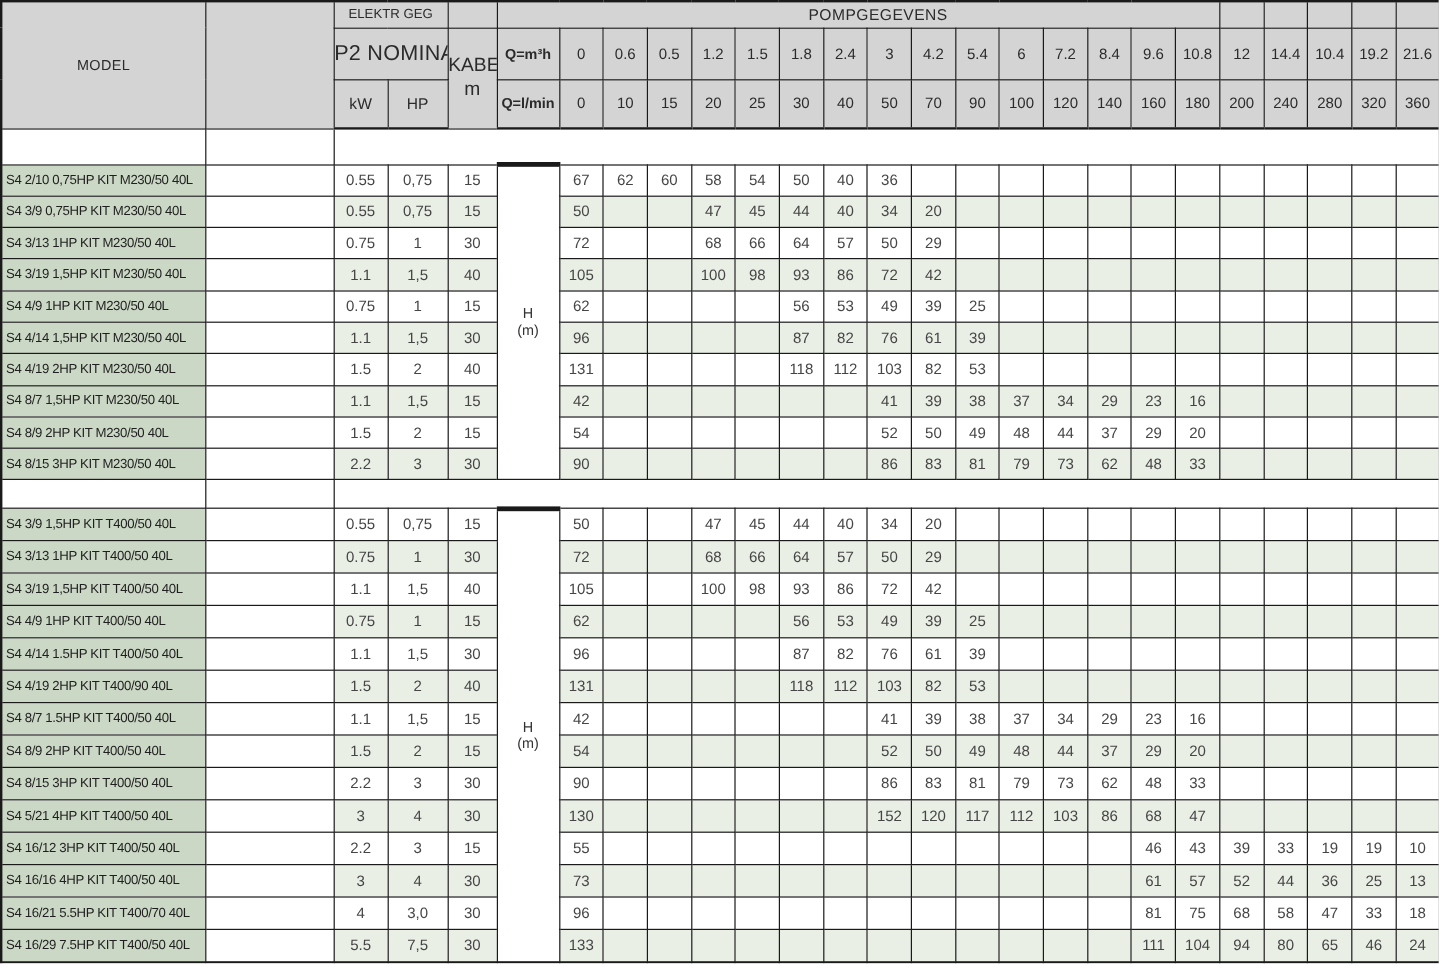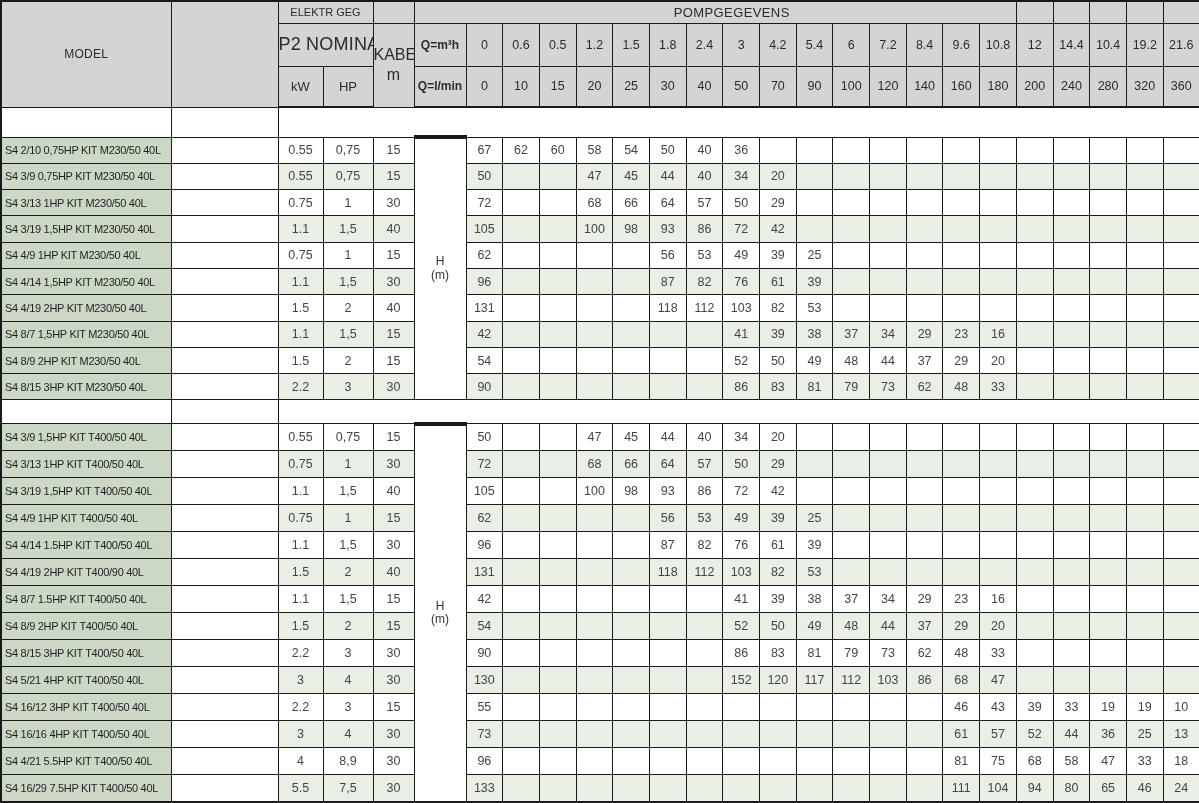--- a/index.html
+++ b/index.html
@@ -755,24 +755,24 @@
           <td></td>
           <td>61</td>
           <td>57</td>
           <td>52</td>
           <td>44</td>
           <td>36</td>
           <td>25</td>
           <td>13</td>
         </tr>
         <tr>
-          <td class="model">S4 4/21 5.5HP KIT T400/50 40L</td>
+          <td class="model">S4 16/21 5.5HP KIT T400/70 40L</td>
           <td class="blank"></td>
           <td>4</td>
-          <td>8,9</td>
+          <td>3,0</td>
           <td>30</td>
           <td>96</td>
           <td></td>
           <td></td>
           <td></td>
           <td></td>
           <td></td>
           <td></td>
           <td></td>
           <td></td>

